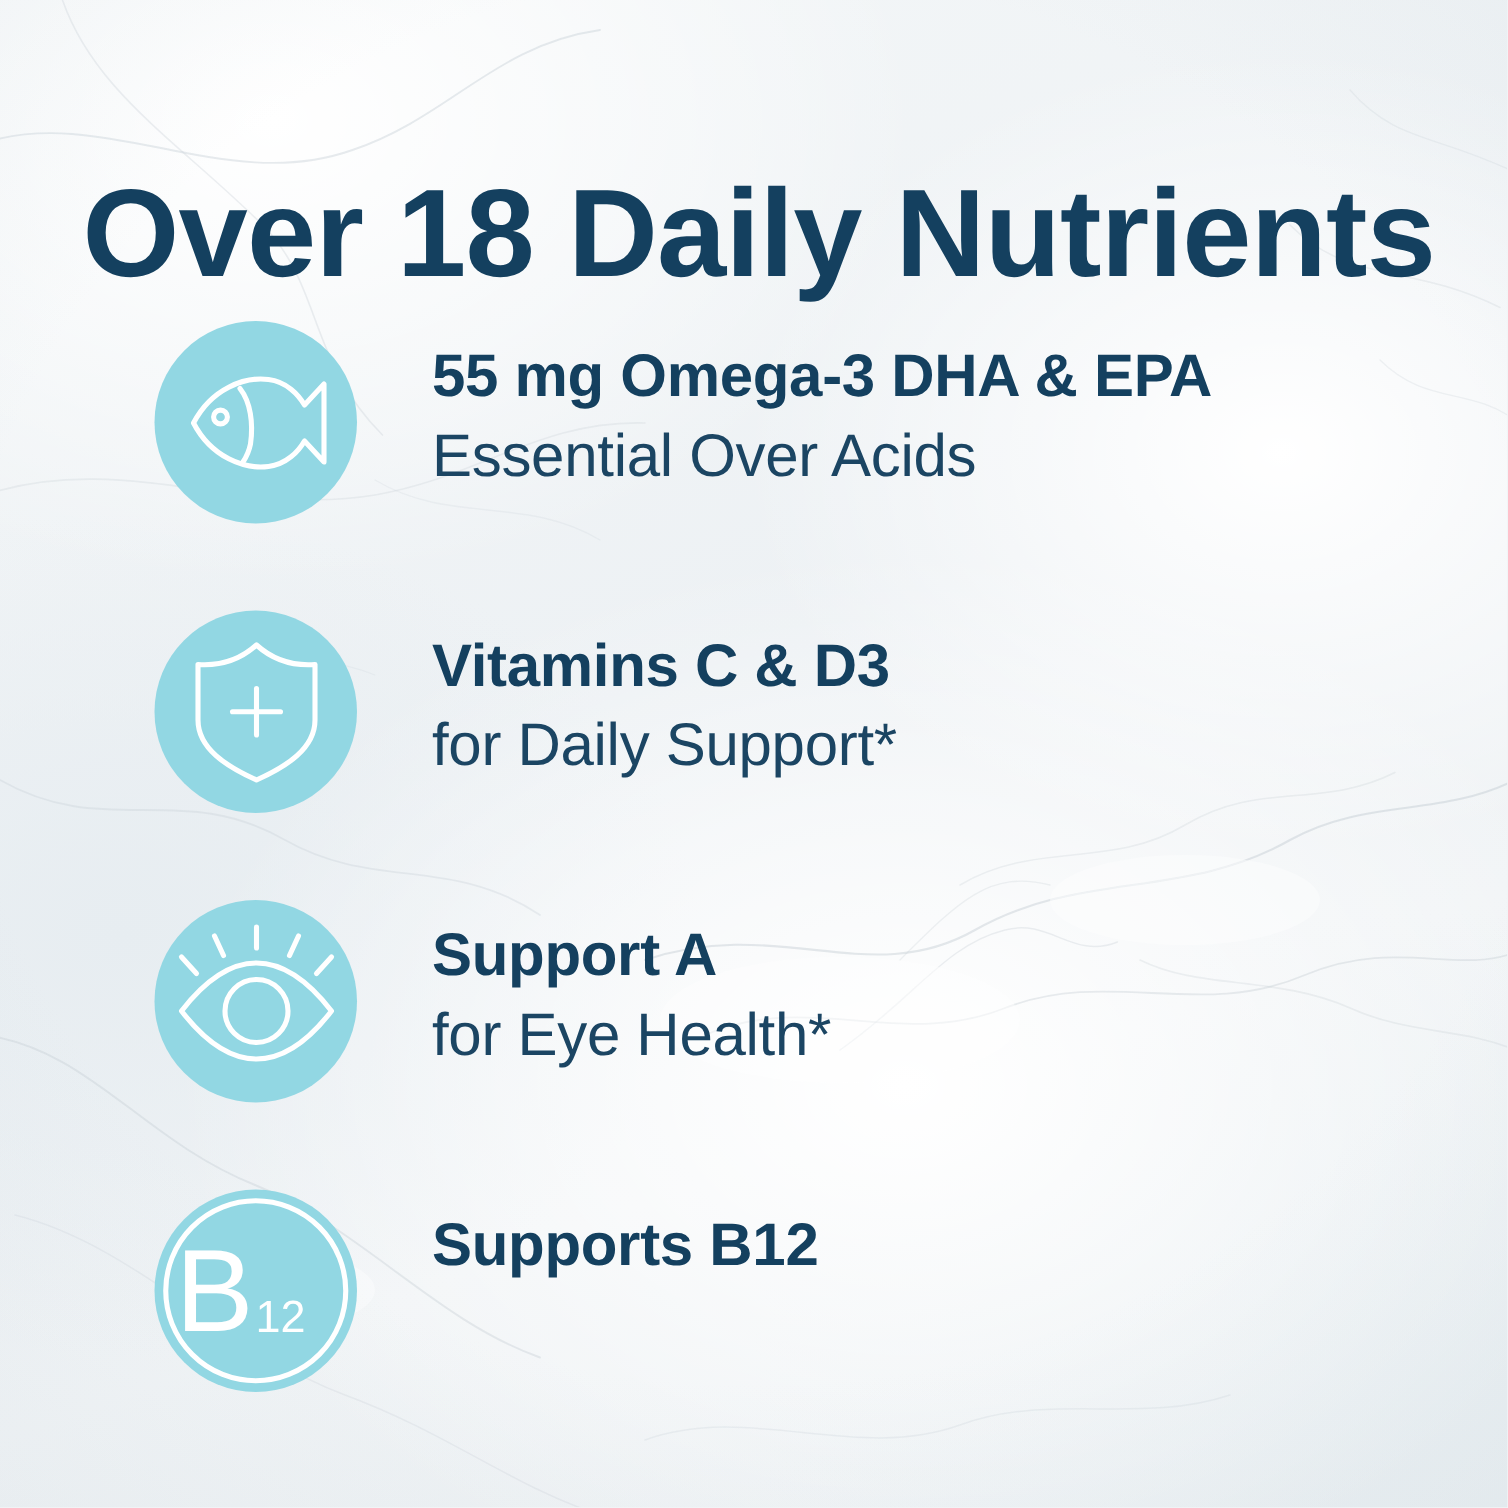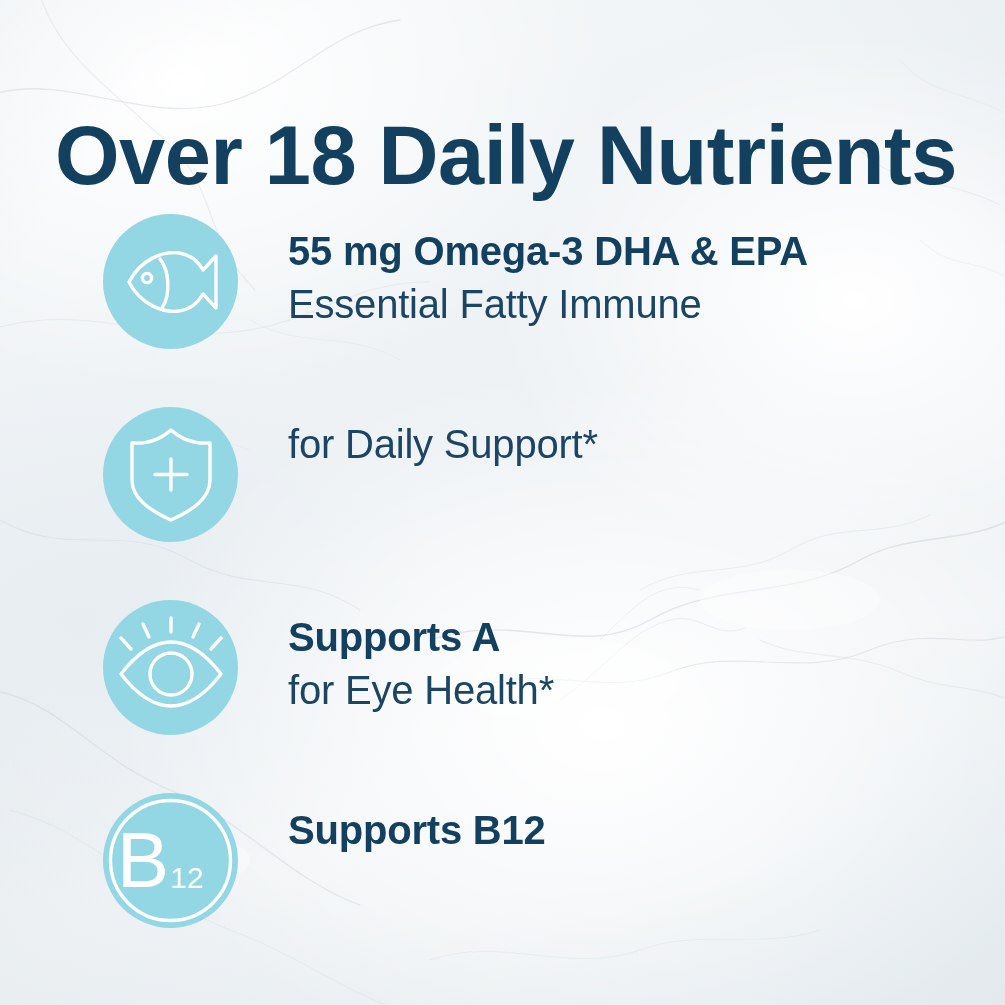--- a/index.html
+++ b/index.html
@@ -165,55 +165,56 @@
         <svg width="112" height="112" viewBox="0 0 112 112">
           <g fill="none" stroke="#ffffff" stroke-width="3.4" stroke-linecap="round" stroke-linejoin="round">
             <path d="M14 56 C 26 33, 48 25, 64 27 C 76 28.5, 84 37, 88 44 L 101 30 L 101 82 L 88 68 C 84 75, 76 83.5, 64 85 C 48 87, 26 79, 14 56 Z"></path>
             <path d="M45 33 C 52 42, 54 56, 52 70 C 51 75, 49 79, 47 82"></path>
             <circle cx="32" cy="52" r="4.6"></circle>
           </g>
         </svg>
       </div>
       <div class="row-text">
         <div class="row-title">55 mg Omega-3 DHA &amp; EPA</div>
-        <div class="row-sub">Essential Fatty Immune</div>
+        <div class="row-sub">Essential Over Acids</div>
       </div>
     </div>
 
     <div class="row">
       <div class="icon-badge">
         <svg width="112" height="112" viewBox="0 0 112 112">
           <g fill="none" stroke="#ffffff" stroke-width="3.4" stroke-linecap="round" stroke-linejoin="round">
             <path d="M17 24 C 31 25, 45 21, 56 11 C 67 21, 81 25, 95 24 L 95 61 C 95 80, 76 92, 56 101 C 36 92, 17 80, 17 61 Z"></path>
             <path d="M56 40 L 56 71"></path>
             <path d="M40 55.5 L 72 55.5"></path>
           </g>
         </svg>
       </div>
       <div class="row-text">
+        <div class="row-title">Vitamins C &amp; D3</div>
         <div class="row-sub">for Daily Support*</div>
       </div>
     </div>
 
     <div class="row">
       <div class="icon-badge">
         <svg width="116" height="116" viewBox="0 0 116 116">
           <g fill="none" stroke="#ffffff" stroke-width="3.4" stroke-linecap="round" stroke-linejoin="round">
             <path d="M8 64 C 25 42, 41 32, 58 32 C 75 32, 91 42, 108 64 C 91 86, 75 96, 58 96 C 41 96, 25 86, 8 64 Z"></path>
             <circle cx="58" cy="64" r="21"></circle>
             <path d="M58 22 L 58 8"></path>
             <path d="M36 27 L 30 14"></path>
             <path d="M80 27 L 86 14"></path>
             <path d="M18 39 L 8 28"></path>
             <path d="M98 39 L 108 28"></path>
           </g>
         </svg>
       </div>
       <div class="row-text">
-        <div class="row-title">Supports A</div>
+        <div class="row-title">Support A</div>
         <div class="row-sub">for Eye Health*</div>
       </div>
     </div>
 
     <div class="row">
       <div class="icon-badge">
         <svg width="135" height="135" viewBox="0 0 135 135">
           <circle cx="67.5" cy="67.5" r="60" fill="none" stroke="#ffffff" stroke-width="3.4"></circle>
           <text class="b12-letter" x="40" y="94" text-anchor="middle" font-family="Liberation Sans, sans-serif">B</text>
           <text class="b12-sub" x="84" y="95" text-anchor="middle" font-family="Liberation Sans, sans-serif">12</text>

